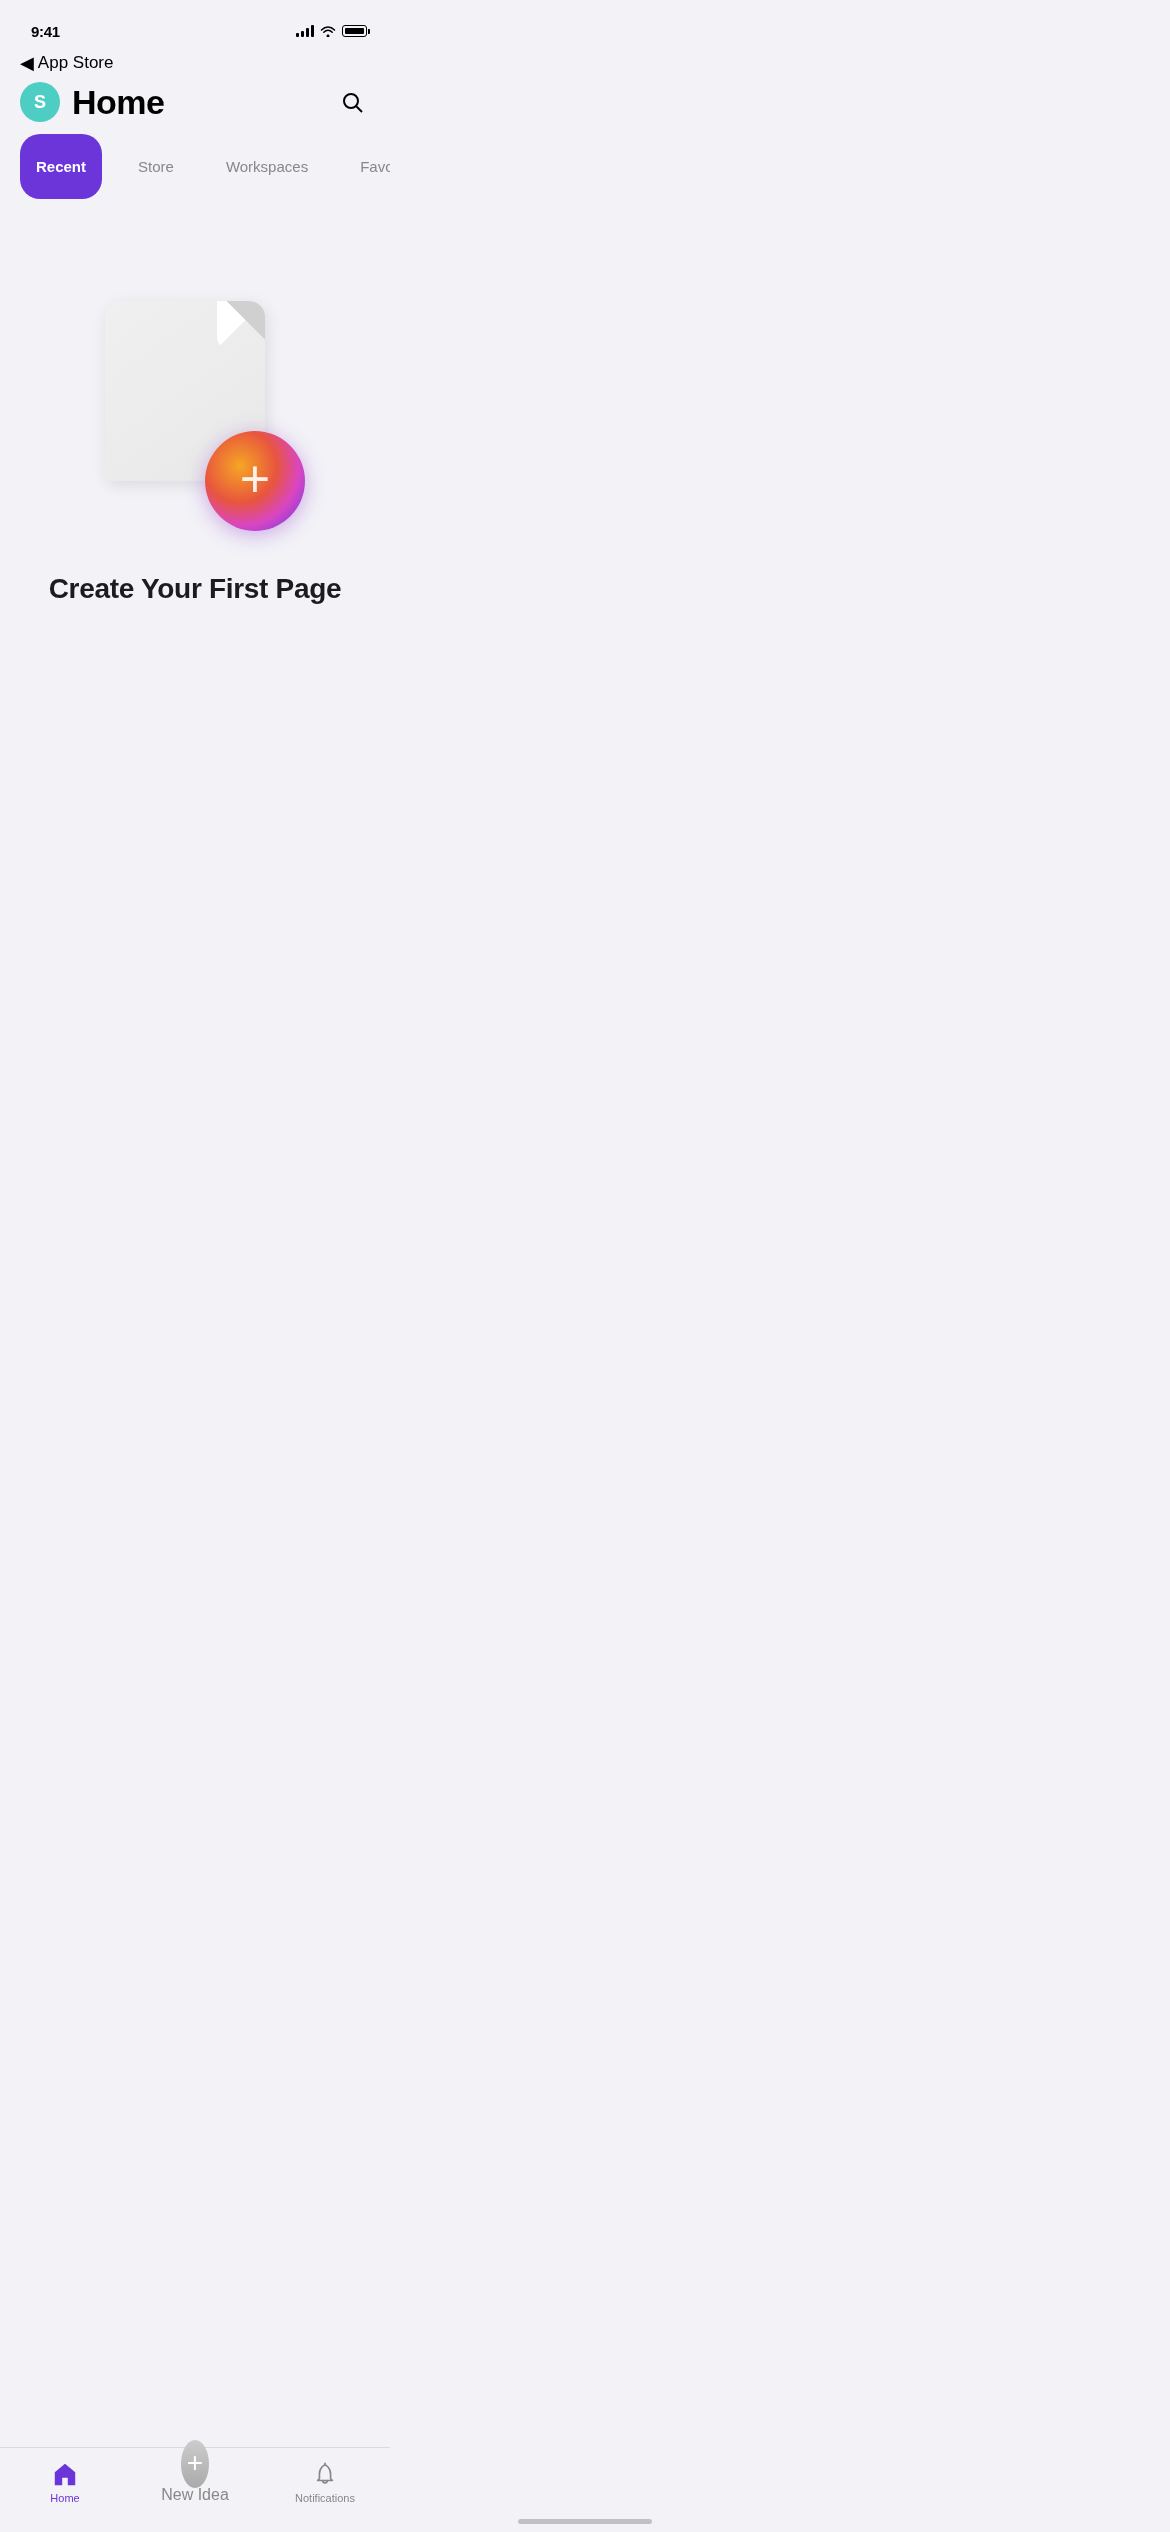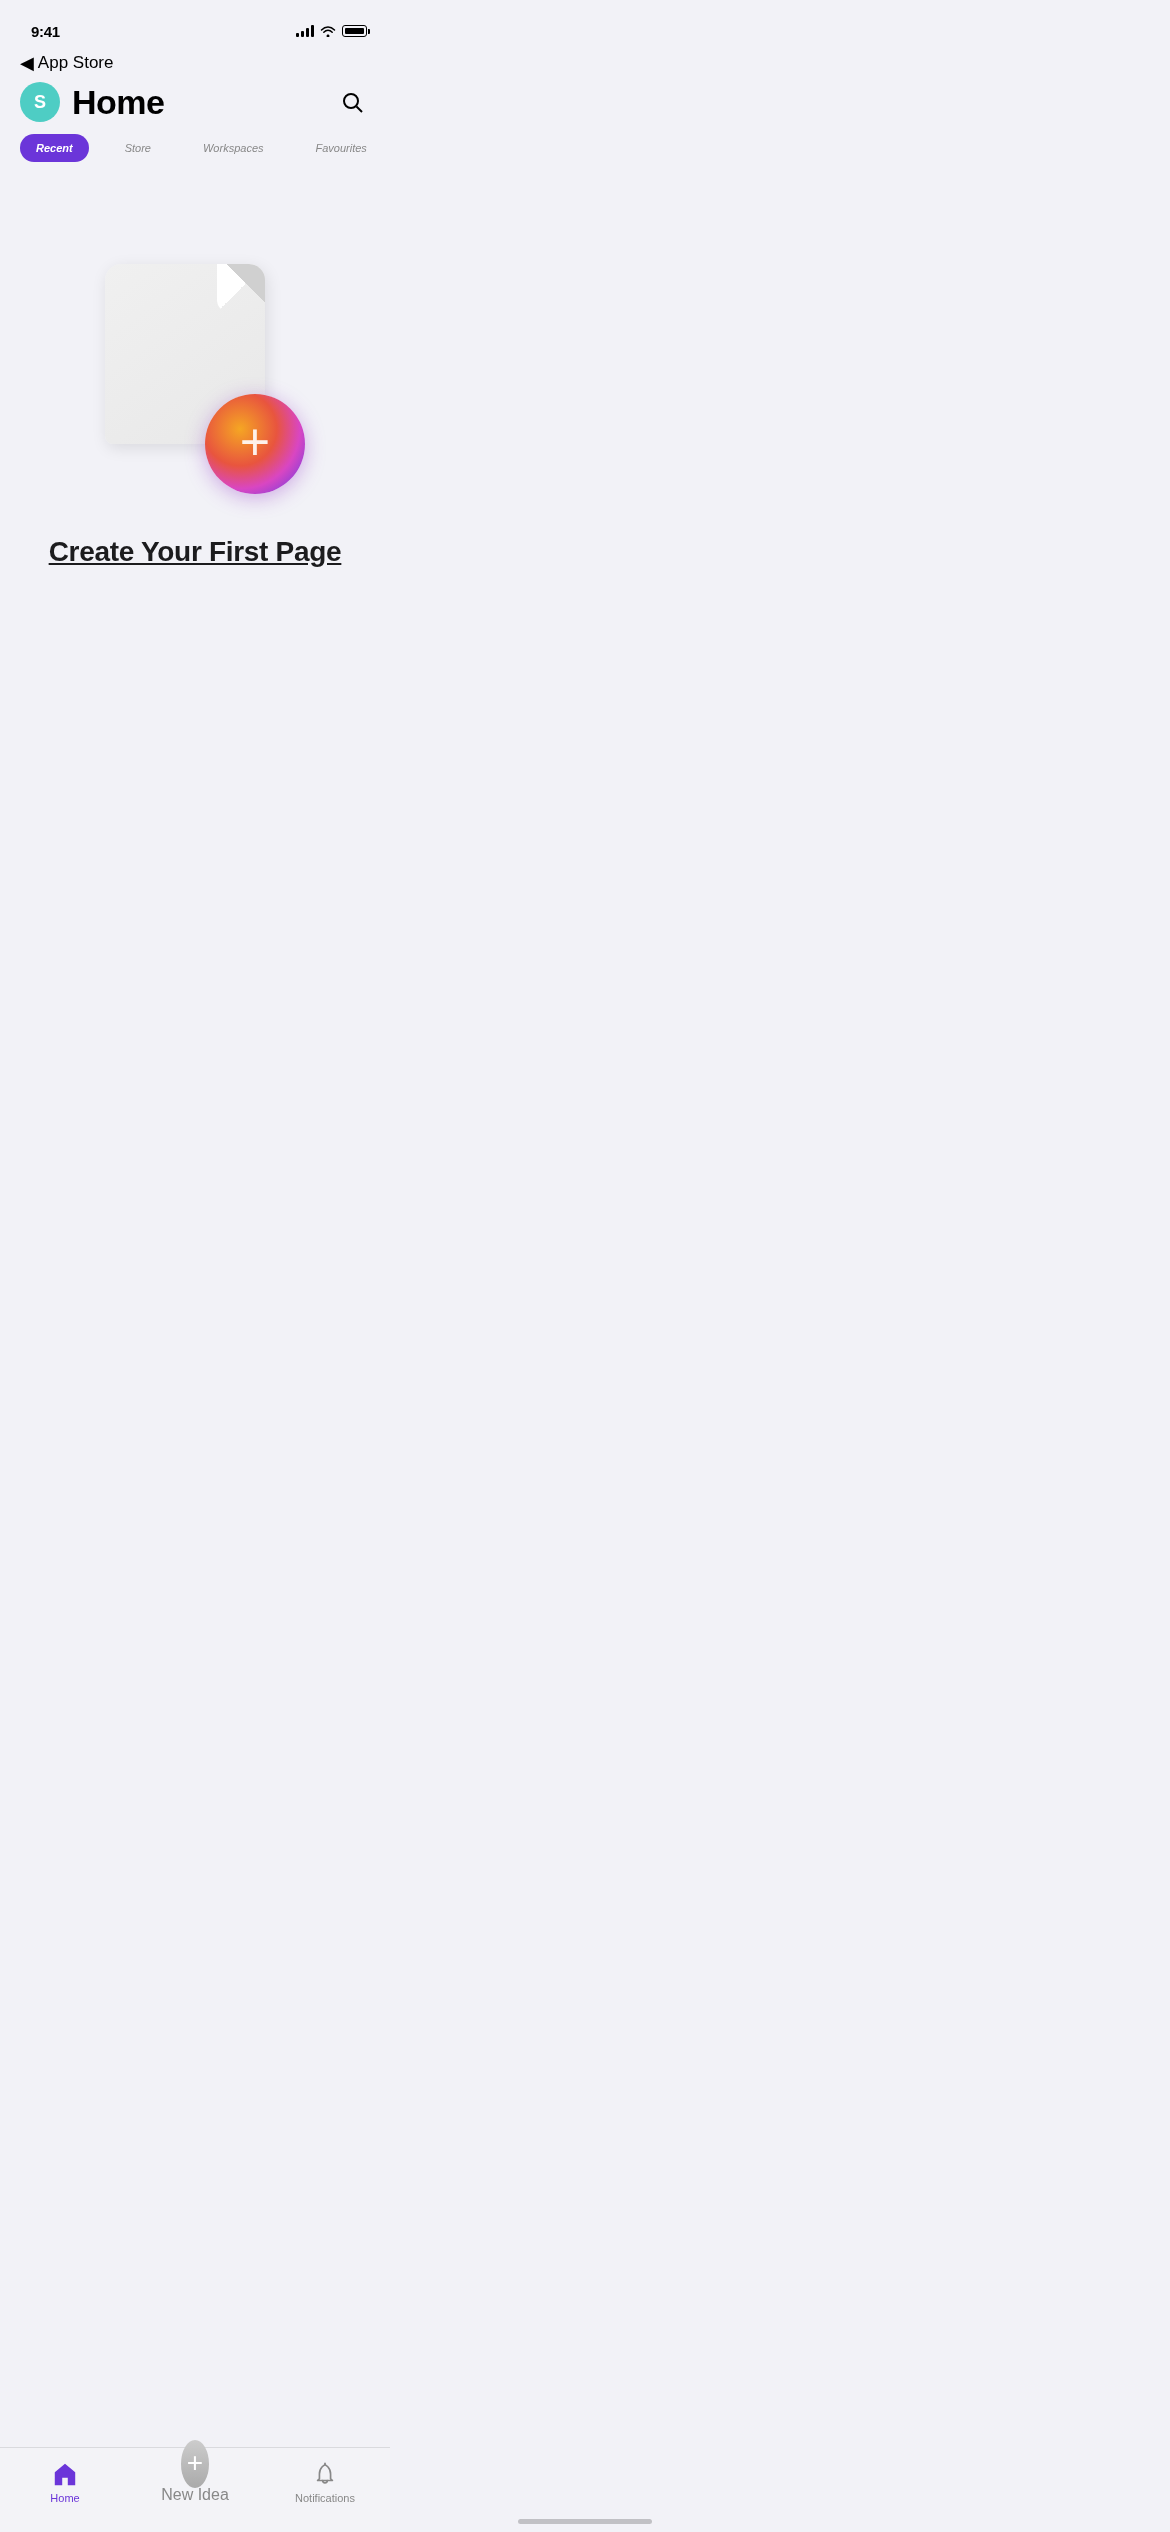--- a/index.html
+++ b/index.html
@@ -181,30 +181,29 @@
     .tabs-container {
       display: flex;
       align-items: center;
       padding: 0 20px;
       gap: 20px;
       background: #f2f2f7;
       margin-bottom: 0;
     }
 
     .tab {
-      padding: 8px 16px;
+      padding: 24px 16px;
       border-radius: 20px;
-      font-size: 11px;
+      font-size: 15px;
       font-weight: 500;
       color: #888;
       cursor: pointer;
       white-space: nowrap;
       border: none;
       background: none;
-      font-style: italic;
     }
 
     .tab.active {
       background: #6b35d9;
       color: #fff;
       font-weight: 600;
     }
 
     
     .main-content {
@@ -280,21 +279,20 @@
       margin-top: -4px;
     }
 
     .empty-title {
       font-size: 28px;
       font-weight: 700;
       color: #1c1c1e;
       text-align: center;
       margin-bottom: 12px;
       letter-spacing: -0.3px;
-      text-decoration: underline;
     }
 
     .empty-subtitle {
       font-size: 17px;
       color: #888;
       text-align: center;
       line-height: 1.5;
       max-width: 260px;
     }
 

